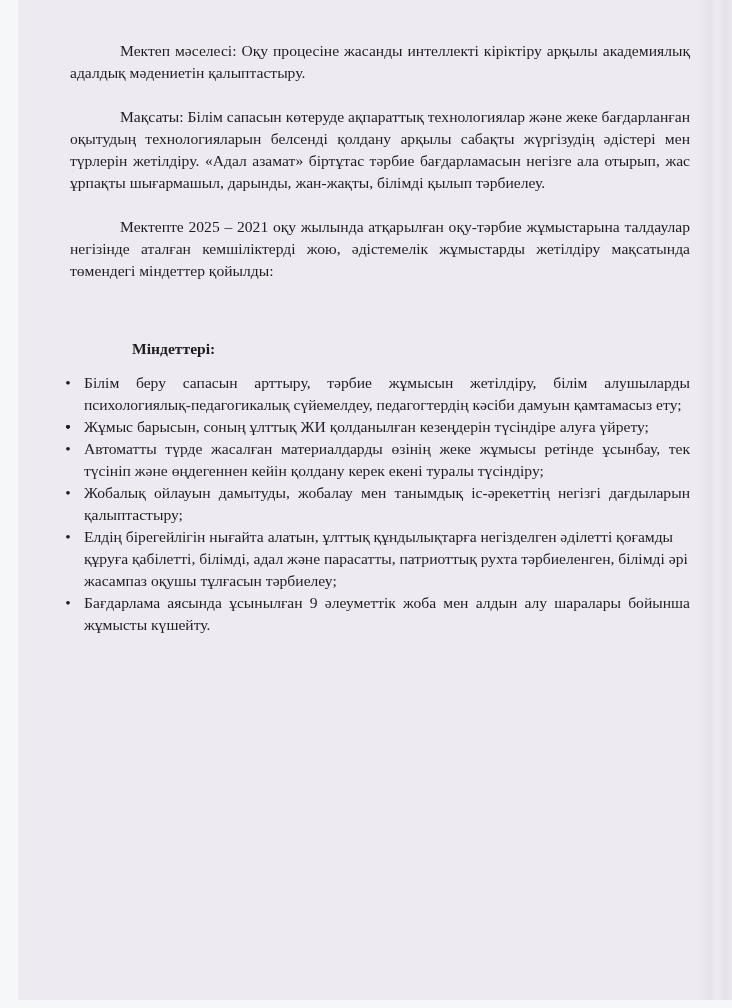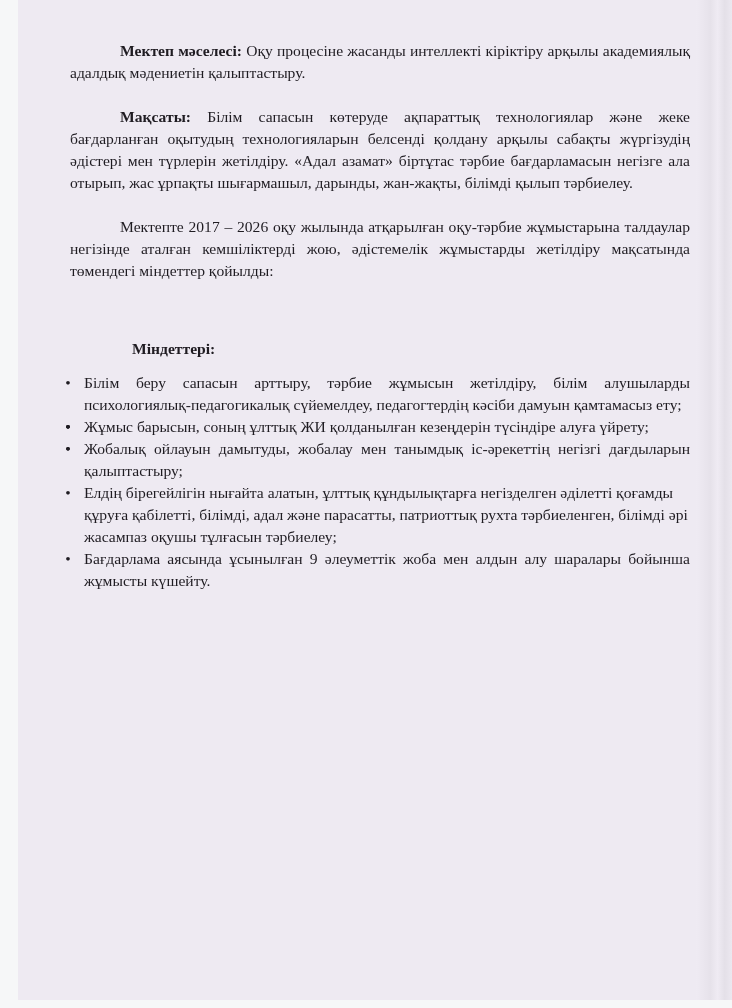--- a/index.html
+++ b/index.html
@@ -21,21 +21,21 @@
     position: absolute; left: 70px; top: 40px; width: 620px;
     font-size: 15.6px; line-height: 22px;
   }
   .title {
     text-align: center; font-weight: bold; font-size: 15.6px;
     margin: 0 0 22px 0; padding-left: 8px;
   }
   p { margin: 0; text-align: justify; text-align-last: left; }
   .indent { text-indent: 50px; }
   .gap { height: 22px; }
-  .label { font-weight: bold; }
+  .label { font-weight: normal; }
   .tasks-heading { font-weight: bold; text-indent: 50px; margin: 12px; }
   ul.tasks {
     list-style: none; margin: 0; padding: 0;
     position: relative; left: -8px; width: 628px;
   }
   ul.tasks li {
     position: relative; padding-left: 22px; text-align: justify;
   }
   ul.tasks li .bullet {
     position: absolute; left: 0; top: 0; width: 12px; text-align: center;
@@ -51,30 +51,30 @@
 <div class="content">
 
   <p class="indent"><span class="label">Мектеп мәселесі:</span><span> Оқу процесіне жасанды интеллекті кіріктіру арқылы академиялық адалдық мәдениетін қалыптастыру.</span></p>
 
   <div class="gap"></div>
 
   <p class="indent"><span class="label">Мақсаты:</span><span> Білім сапасын көтеруде ақпараттық технологиялар және жеке бағдарланған оқытудың технологияларын белсенді қолдану арқылы сабақты жүргізудің әдістері мен түрлерін жетілдіру. «Адал азамат» біртұтас тәрбие бағдарламасын негізге ала отырып, жас ұрпақты шығармашыл, дарынды, жан-жақты, білімді қылып тәрбиелеу.</span></p>
 
   <div class="gap"></div>
 
-  <p class="indent">Мектепте 2017 – 2026 оқу жылында атқарылған оқу-тәрбие жұмыстарына талдаулар негізінде аталған кемшіліктерді жою, әдістемелік жұмыстарды жетілдіру мақсатында төмендегі міндеттер қойылды:</p>
+  <p class="indent">Мектепте 2025 – 2021 оқу жылында атқарылған оқу-тәрбие жұмыстарына талдаулар негізінде аталған кемшіліктерді жою, әдістемелік жұмыстарды жетілдіру мақсатында төмендегі міндеттер қойылды:</p>
 
   <div class="gap"></div>
   <div class="gap"></div>
 
   <p class="tasks-heading">Міндеттері:</p>
 
   <ul class="tasks">
     <li><span class="bullet">•</span><span>Білім беру сапасын арттыру, тәрбие жұмысын жетілдіру, білім алушыларды психологиялық-педагогикалық сүйемелдеу, педагогтердің кәсіби дамуын қамтамасыз ету;</span></li>
     <li><span class="bullet">•</span></li>
     <li><span class="bullet">•</span></li>
     <li><span class="bullet">•</span><span>Жұмыс барысын, соның ұлттық ЖИ қолданылған кезеңдерін түсіндіре алуға үйрету;</span></li>
-    <li><span class="bullet">•</span></li>
+    <li><span class="bullet">•</span><span>Автоматты түрде жасалған материалдарды өзінің жеке жұмысы ретінде ұсынбау, тек түсініп және өңдегеннен кейін қолдану керек екені туралы түсіндіру;</span></li>
     <li><span class="bullet">•</span><span>Жобалық ойлауын дамытуды, жобалау мен танымдық іс-әрекеттің негізгі дағдыларын қалыптастыру;</span></li>
     <li class="ragged"><span class="bullet">•</span><span>Елдің бірегейлігін нығайта алатын, ұлттық құндылықтарға негізделген әділетті қоғамды құруға қабілетті, білімді, адал және парасатты, патриоттық рухта тәрбиеленген, білімді әрі жасампаз оқушы тұлғасын тәрбиелеу;</span></li>
     <li><span class="bullet">•</span><span>Бағдарлама аясында ұсынылған 9 әлеуметтік жоба мен алдын алу шаралары бойынша жұмысты күшейту.</span></li>
   </ul>
 </div>
 
 </body></html>

